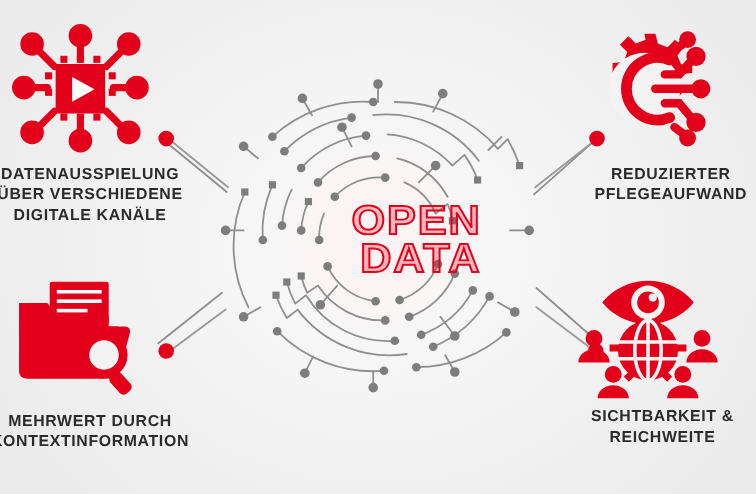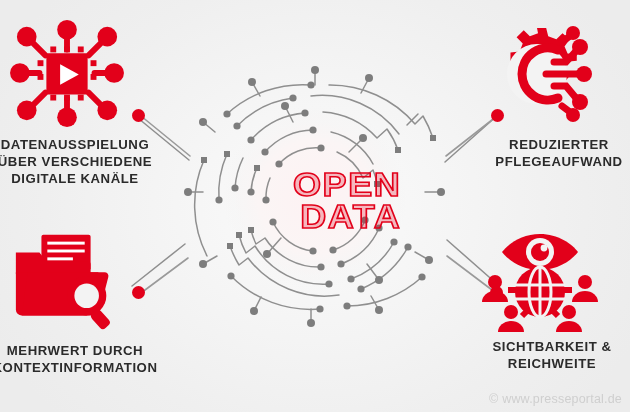--- a/index.html
+++ b/index.html
@@ -375,14 +375,13 @@
             <circle cx="91" cy="80" r="7"></circle>
             <path d="M78 100 a13 11 0 0 1 26 0 Z"></path>
           </g>
         </g>
       </svg>
     </div>
     <div class="cap">SICHTBARKEIT &amp;
 REICHWEITE</div>
   </div>
 
-  <div class="watermark">© www.presseportal.de</div>
 </div>
 
 </body></html>

